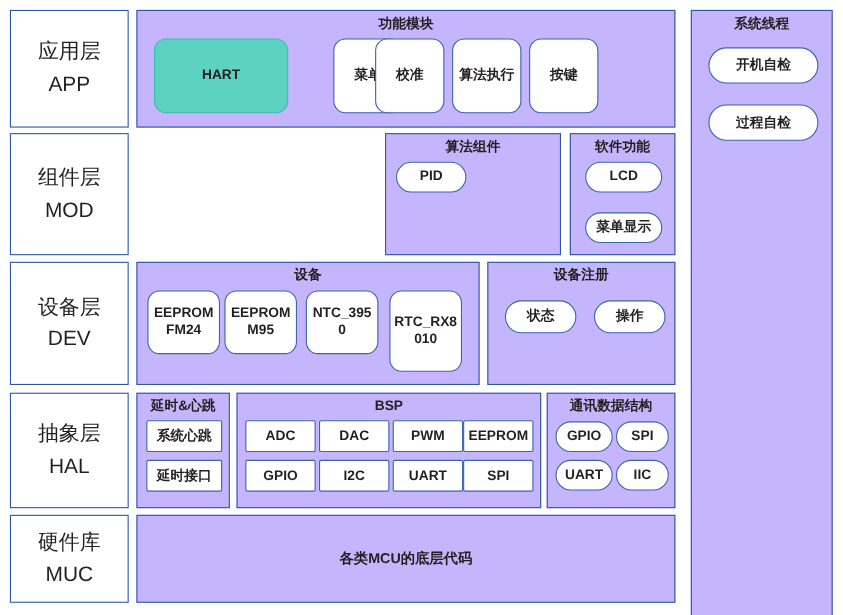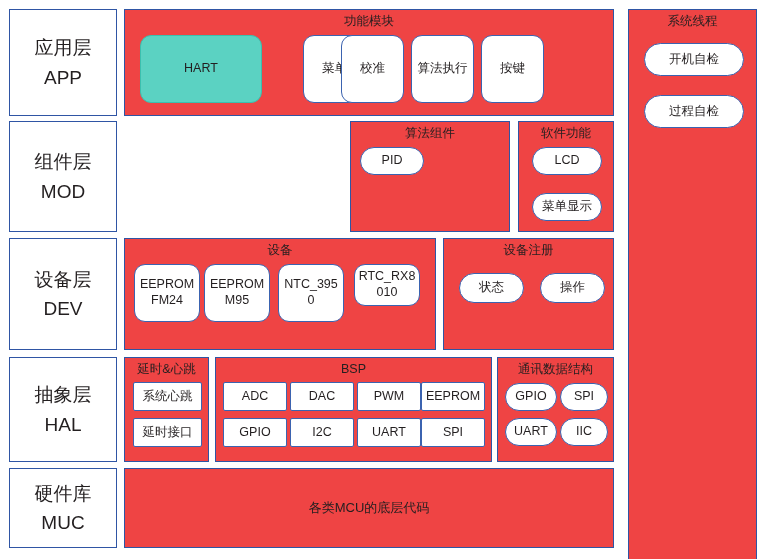--- a/index.html
+++ b/index.html
@@ -26,22 +26,23 @@
     align-items:center;
     justify-content:center;
     text-align:center;
     line-height:1.55;
     font-size:19px;
     color:#231f20;
   }
 
   .group{
     border:1.4px solid #2f55a4;
-    background:#ef4444;
+    background:#c4b5fd;
     box-sizing:border-box;
+    font-weight:bold;
   }
   .group-title{
     position:absolute;
     top:4px;left:0;right:0;
     text-align:center;
     font-size:12.5px;
     color:#231f20;
     line-height:1.2;
     pointer-events:none;
   }
@@ -129,21 +130,21 @@
 
   <div class="abs group" style="left:124px;top:238px;width:312px;height:112px;">
     <div class="group-title">设备</div>
 
     <div class="node rounded-lg two-line" style="left:9px;top:25px;width:66px;height:58px;">EEPROM
 FM24</div>
     <div class="node rounded-lg two-line" style="left:79px;top:25px;width:66px;height:58px;">EEPROM
 M95</div>
     <div class="node rounded-lg two-line" style="left:153px;top:25px;width:66px;height:58px;">NTC_395
 0</div>
-    <div class="node rounded-lg two-line" style="left:229px;top:25px;width:66px;height:42px;">RTC_RX8
+    <div class="node rounded-lg two-line" style="left:229px;top:25px;width:66px;height:74px;">RTC_RX8
 010</div>
   </div>
 
   <div class="abs group" style="left:124px;top:357px;width:85px;height:105px;">
     <div class="group-title">延时&amp;心跳</div>
 
     <div class="node rect" style="left:8px;top:24px;width:69px;height:29px;">系统心跳</div>
     <div class="node rect" style="left:8px;top:60px;width:69px;height:29px;">延时接口</div>
   </div>
 

